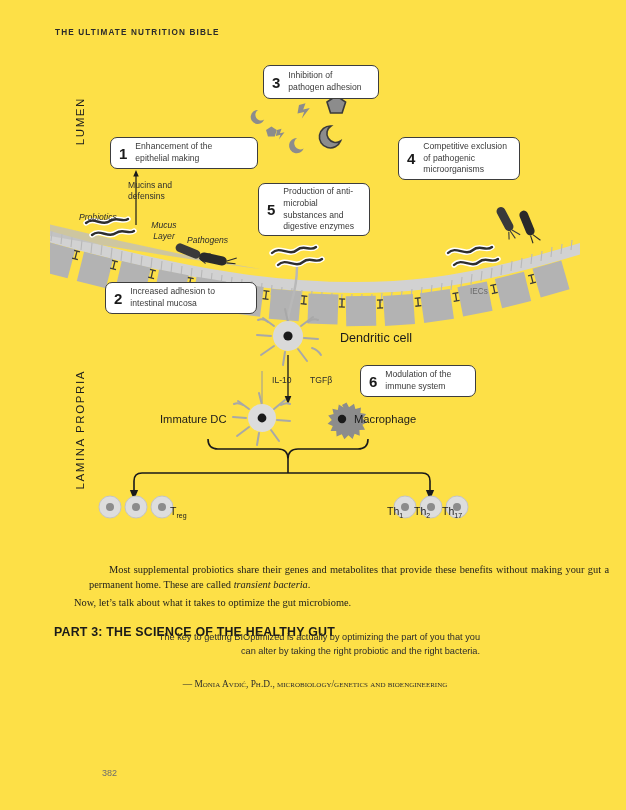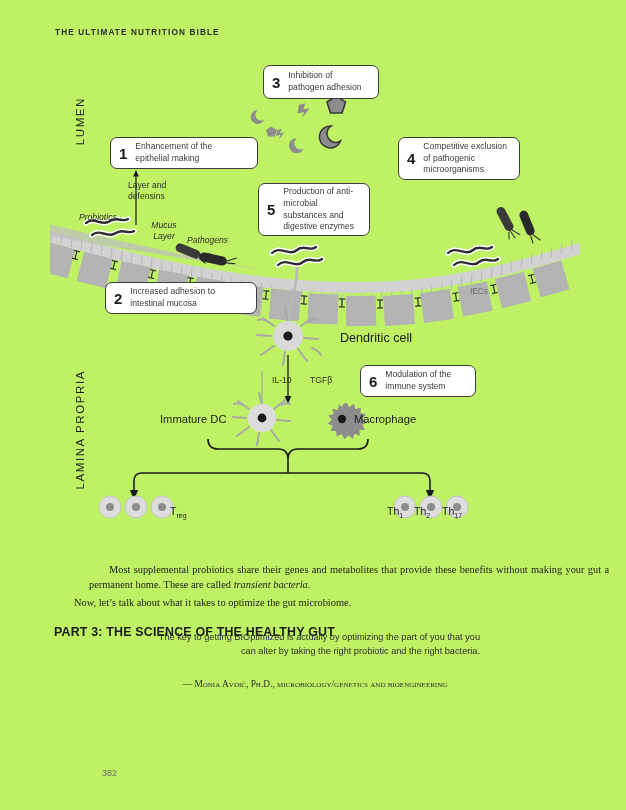--- a/index.html
+++ b/index.html
@@ -11,21 +11,21 @@
     width: 626px;
     height: 810px;
     position: relative;
     font-family: "Liberation Sans", sans-serif;
     color: #231f20;
     overflow: hidden;
   }
   .page {
     position: absolute;
     inset: 0;
-    background: #bef264;
+    background: #fde047;
   }
 
   
   .running-head {
     position: absolute;
     left: 55px;
     top: 28px;
     font-size: 8.2px;
     letter-spacing: 1.15px;
     font-weight: 600;
@@ -536,21 +536,21 @@
     </div>
     <div class="callout" id="callout-5">
       <span class="num">5</span>
       <span class="ctext">Production of anti-microbial substances and digestive enzymes</span>
     </div>
     <div class="callout" id="callout-6">
       <span class="num">6</span>
       <span class="ctext">Modulation of the immune system</span>
     </div>
 
-    <div class="dlabel" id="lbl-mucins">Layer and defensins</div>
+    <div class="dlabel" id="lbl-mucins">Mucins and defensins</div>
     <div class="dlabel italic" id="lbl-probiotics">Probiotics</div>
     <div class="dlabel italic" id="lbl-mucus">Mucus Layer</div>
     <div class="dlabel italic" id="lbl-pathogens">Pathogens</div>
     <div class="dlabel grey" id="lbl-iecs">IECs</div>
     <div class="dlabel big" id="lbl-dendritic">Dendritic cell</div>
     <div class="dlabel" id="lbl-il10">IL-10</div>
     <div class="dlabel" id="lbl-tgfb">TGFβ</div>
     <div class="dlabel mid" id="lbl-immature">Immature DC</div>
     <div class="dlabel mid" id="lbl-macrophage">Macrophage</div>
 

